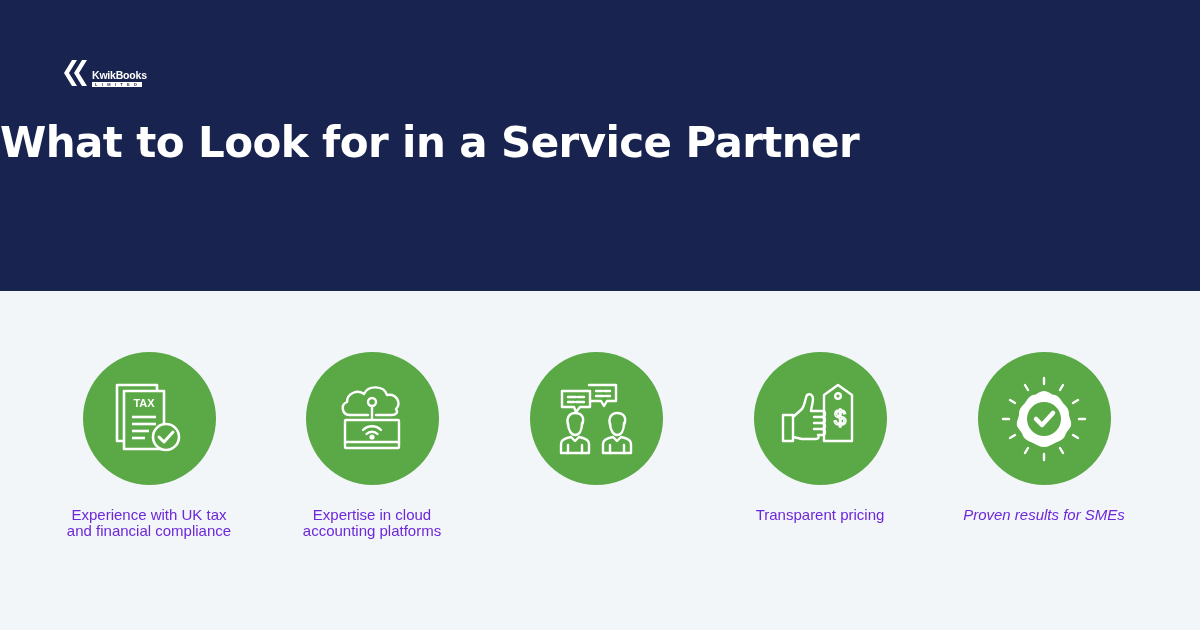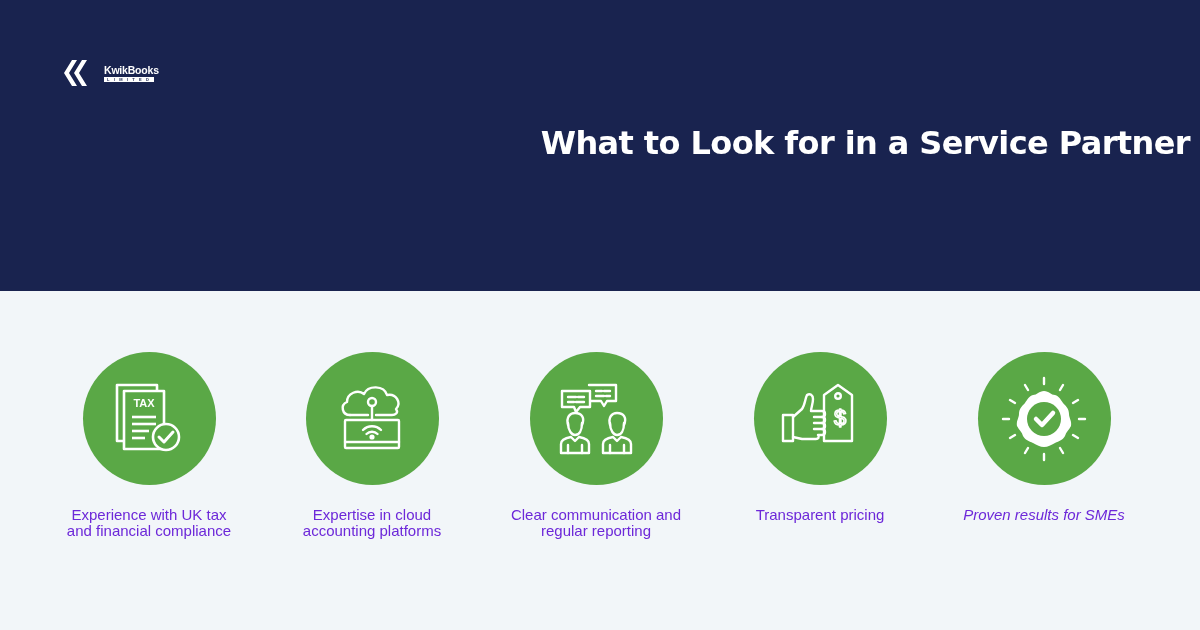--- a/index.html
+++ b/index.html
@@ -9,41 +9,41 @@
       background: #f2f6f9;
       position: relative;
     }
     .header {
       position: absolute; left: 0; top: 0;
       width: 1200px; height: 291px;
       background: #19234f;
     }
     .logo {
       position: absolute; left: 63px; top: 59px;
-      display: flex; align-items: center; gap: 15px;
+      display: flex; align-items: flex-end; gap: 3px;
     }
     .logo svg { display: block; }
     .logo-text { display: flex; flex-direction: column; align-items: flex-start; }
     .logo-name {
       color: #ffffff; font-weight: bold; font-size: 10.5px;
       letter-spacing: -0.2px; line-height: 11px;
     }
     .logo-sub {
       margin-top: 1px;
       background: #ffffff; color: #19234f;
       font-size: 4px; line-height: 5px; letter-spacing: 4.3px;
       padding: 0 1px 0 3px; font-weight: bold;
     }
     .title {
       position: absolute; left: 0; top: 114px; width: 1190px;
-      text-align: right;
+      text-align: left;
       color: #ffffff;
       font-family: "DejaVu Sans", "Liberation Sans", sans-serif;
       font-weight: bold;
-      font-size: 32px;
+      font-size: 42px;
       letter-spacing: -0.6px;
       line-height: 58px;
     }
     .features { position: absolute; left: 0; top: 12px; width: 1005px; height: 630px; }
     .feature {
       position: absolute; top: 340px; width: 200px;
       display: flex; flex-direction: column; align-items: center;
     }
     .circle {
       width: 133px; height: 133px; border-radius: 50%;
@@ -130,21 +130,20 @@
         <path d="M7 76 V67 C7 63 11 61 17 60 L21 64 L25 60 C31 61 35 63 35 67 V76 Z"></path>
         <line x1="14" y1="68" x2="14" y2="76"></line>
           <line x1="28" y1="68" x2="28" y2="76"></line>
         <path d="M56 48 C54 40 58 36 63 36 C70 36 73 41 70 48"></path>
         <path d="M56 46 C56 54 60 58 63 58 C67 58 70 54 70 46"></path>
         <path d="M49 76 V67 C49 63 53 61 59 60 L63 64 L67 60 C73 61 77 63 77 67 V76 Z"></path>
         <line x1="56" y1="68" x2="56" y2="76"></line>
           <line x1="70" y1="68" x2="70" y2="76"></line>
       </svg>
     </div>
-    <div class="label">Clear communication and regular reporting</div>
   </div>
 
   <div class="feature" style="left:720px;">
     <div class="circle">
       <svg width="84" height="84" viewBox="0 0 84 84" fill="none" stroke="#ffffff" stroke-width="2.4" stroke-linecap="round" stroke-linejoin="round">
         <path d="M46 18 L60 8 L74 18 V64 H46 Z"></path>
         <circle cx="60" cy="19" r="2.8"></circle>
         <text x="62" y="48" text-anchor="middle" fill="none" stroke="#ffffff" stroke-width="1.6" font-family="Liberation Sans, sans-serif" font-size="22">$</text>
         <rect x="5" y="38" width="10" height="26"></rect>
         <path d="M15 40 L24 32 C27 28 27 22 29 18 C32 16 35 18 35 22 C35 27 33 31 33 34 H44 C48 34 48 40 44 40 C48 40 48 46 44 46 C48 46 48 52 44 52 C48 52 48 58 44 58 H40 C42 60 40 62 38 62 H24 L15 60"></path>

